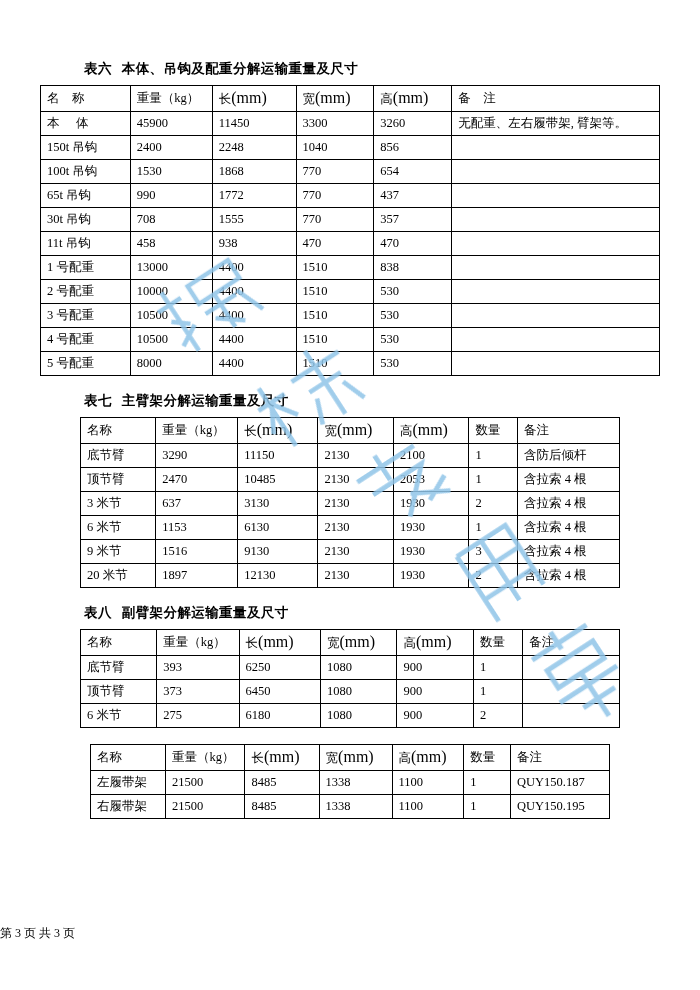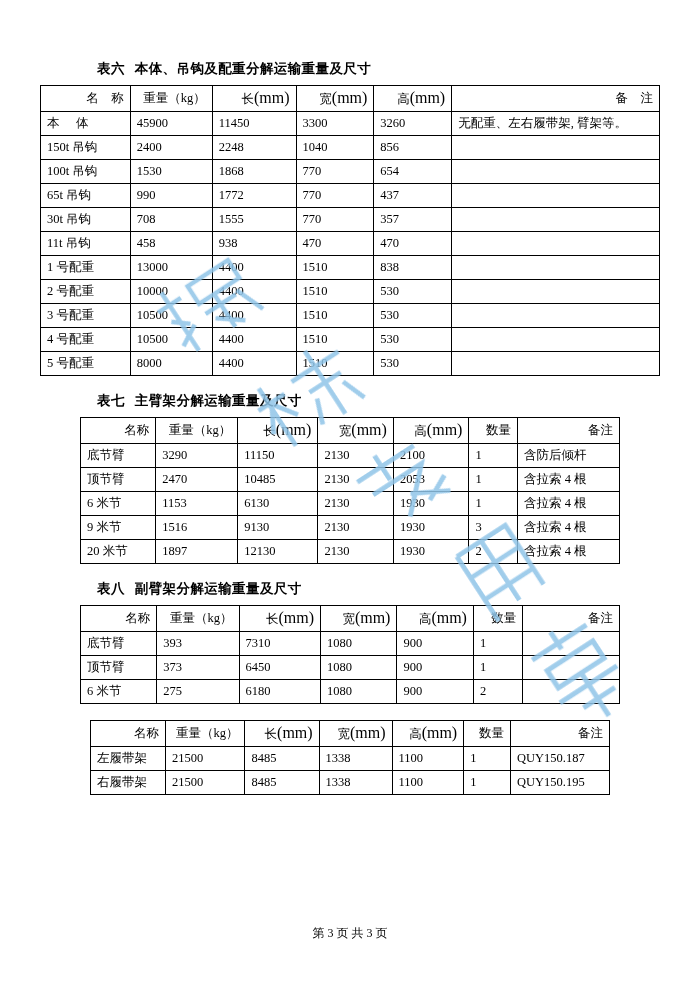--- a/index.html
+++ b/index.html
@@ -27,21 +27,21 @@
     left: 0;
     top: 0;
     width: 700px;
     height: 990px;
     pointer-events: none;
     z-index: 5;
   }
   .section-title {
     font-size: 13.5px;
     font-weight: bold;
-    margin: 0 0 7px 57px;
+    margin: 0 0 7px 44px;
     letter-spacing: 0.4px;
     position: relative;
     z-index: 2;
   }
   .section-title .tname { margin-right: 10px; }
   table.doc {
     border-collapse: collapse;
     margin: 0 auto 16px auto;
     position: relative;
     z-index: 2;
@@ -51,21 +51,21 @@
     border: 1px solid #000000;
     font-size: 12.5px;
     font-weight: normal;
     padding: 3px 6px;
     height: 21px;
     box-sizing: border-box;
     background: transparent;
     white-space: nowrap;
   }
   table.doc th {
-    text-align: right;
+    text-align: left;
     font-weight: normal;
   }
   .c { text-align: center; }
   .l { text-align: left; }
   .sub { font-size: 16px; }
   .t6 { width: 620px; }
   .t6 col.c0 { width: 90px; }
   .t6 col.c1 { width: 82px; }
   .t6 col.c2 { width: 84px; }
   .t6 col.c3 { width: 78px; }
@@ -97,21 +97,20 @@
   .t9 col.c3 { width: 80px; }
   .t9 col.c4 { width: 78px; }
   .t9 col.c5 { width: 52px; }
   .t9 col.c6 { width: 110px; }
 
   .footer {
     position: absolute;
     left: 0;
     bottom: 48px;
     width: 700px;
-    text-align: center;
     font-size: 12px;
     z-index: 2;
   }
   .nm-cell { letter-spacing: 2px; }
 </style>
 </head>
 <body>
 
 <div class="page">
 
@@ -266,20 +265,29 @@
       <tr>
         <td class="l">顶节臂</td>
         <td class="l">2470</td>
         <td class="l">10485</td>
         <td class="l">2130</td>
         <td class="l">2053</td>
         <td class="l">1</td>
         <td class="l">含拉索 4 根</td>
       </tr>
       <tr>
+        <td class="l">3 米节</td>
+        <td class="l">637</td>
+        <td class="l">3130</td>
+        <td class="l">2130</td>
+        <td class="l">1930</td>
+        <td class="l">2</td>
+        <td class="l">含拉索 4 根</td>
+      </tr>
+      <tr>
         <td class="l">6 米节</td>
         <td class="l">1153</td>
         <td class="l">6130</td>
         <td class="l">2130</td>
         <td class="l">1930</td>
         <td class="l">1</td>
         <td class="l">含拉索 4 根</td>
       </tr>
       <tr>
         <td class="l">9 米节</td>
@@ -323,21 +331,21 @@
         <th class="c"><span>宽</span><span class="sub">(mm)</span></th>
         <th class="c"><span>高</span><span class="sub">(mm)</span></th>
         <th class="c">数量</th>
         <th class="c">备注</th>
       </tr>
     </thead>
     <tbody>
       <tr>
         <td class="l">底节臂</td>
         <td class="l">393</td>
-        <td class="l">7310</td>
+        <td class="l">6250</td>
         <td class="l">1080</td>
         <td class="l">900</td>
         <td class="l">1</td>
         <td class="l"></td>
       </tr>
       <tr>
         <td class="l">顶节臂</td>
         <td class="l">373</td>
         <td class="l">6450</td>
         <td class="l">1080</td>

